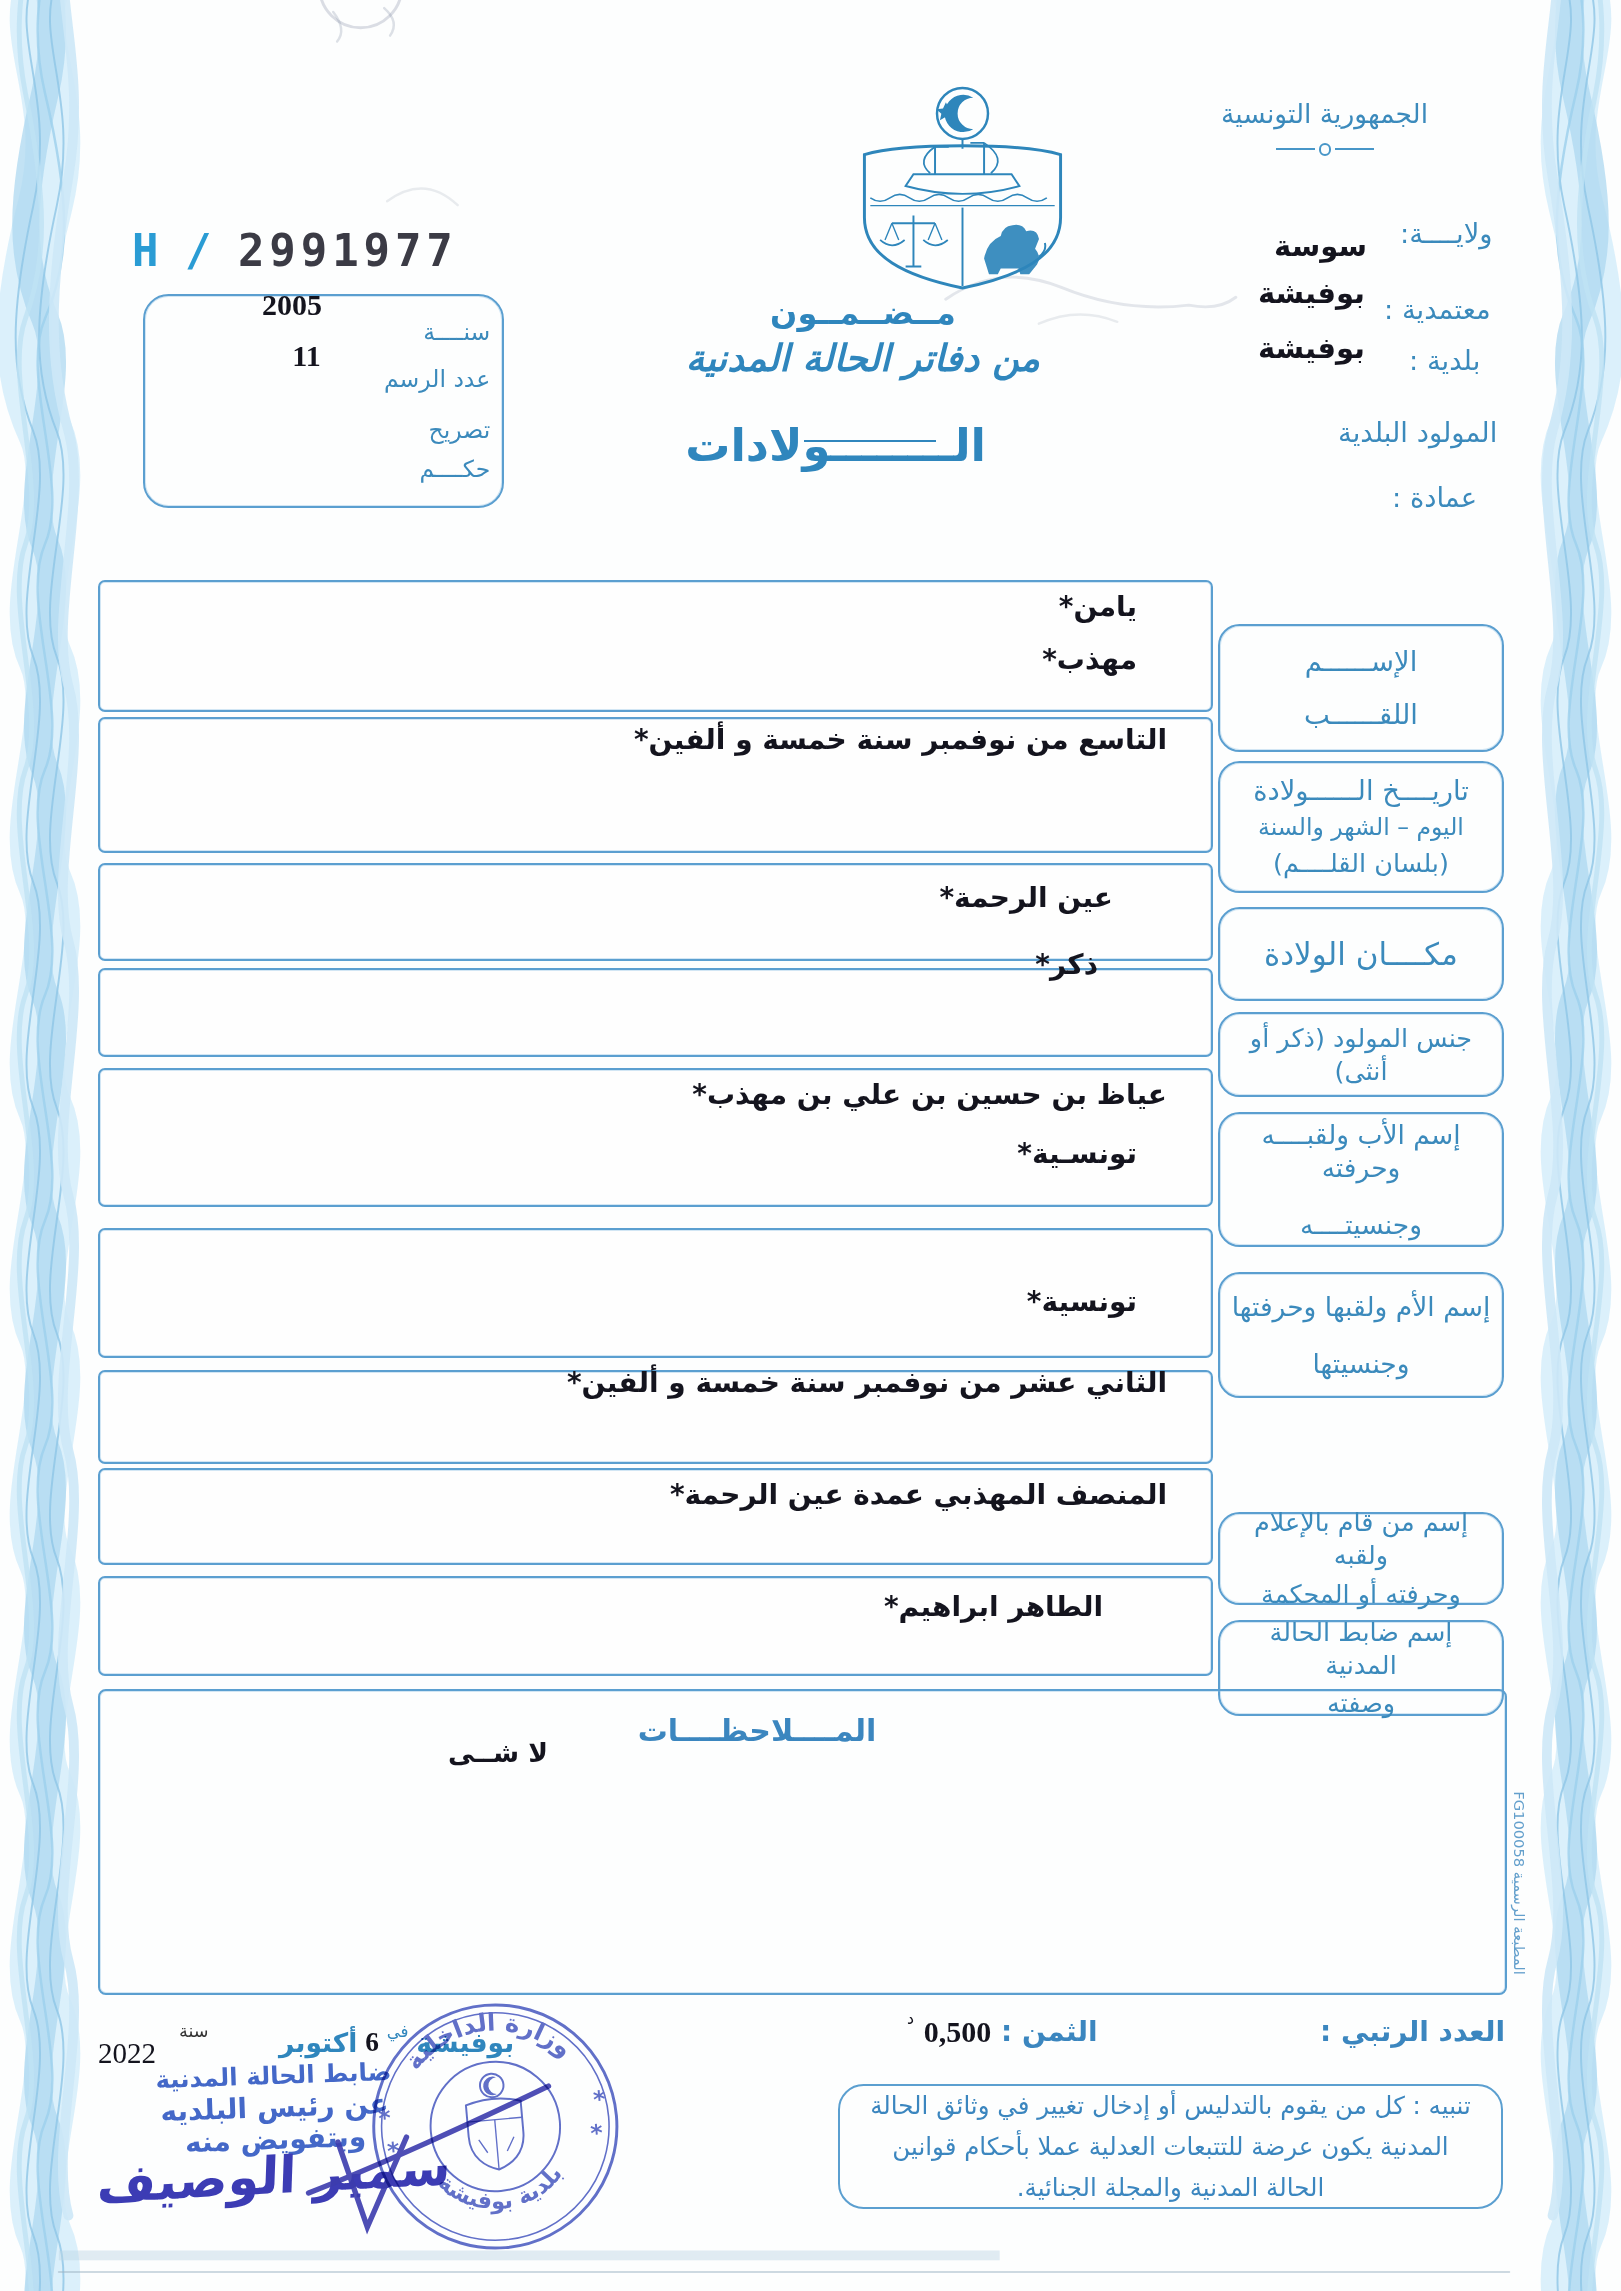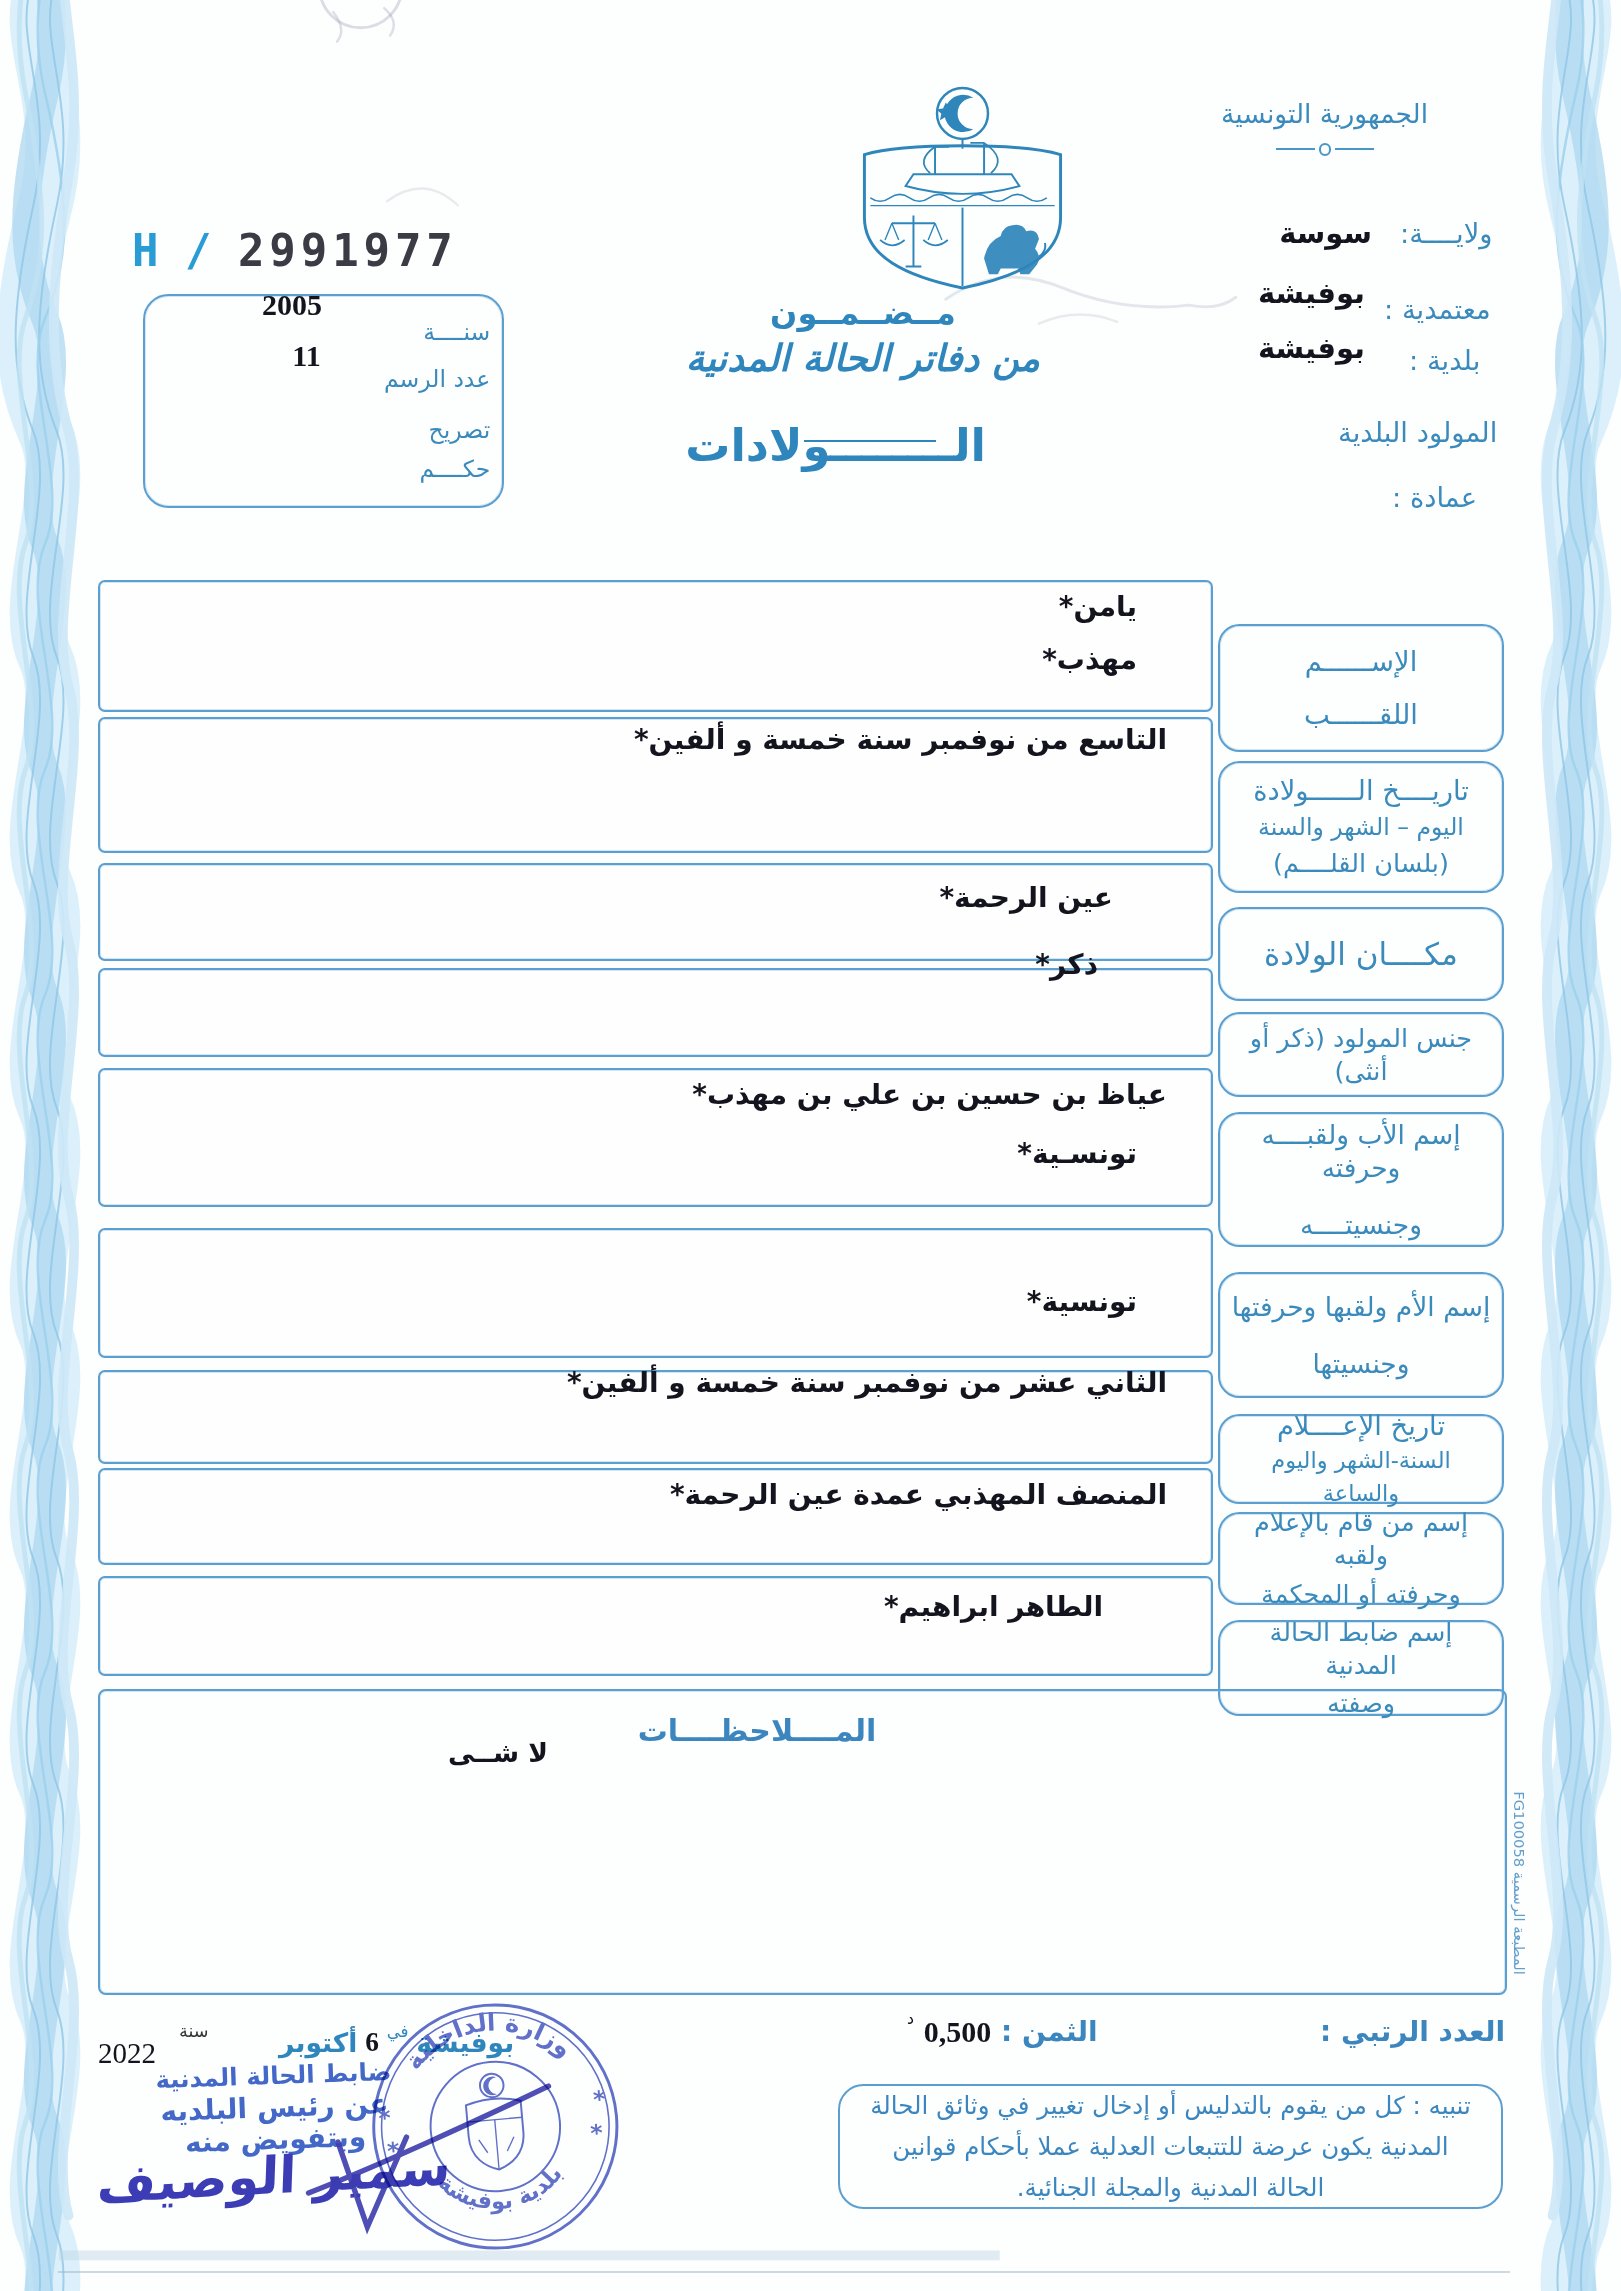--- a/index.html
+++ b/index.html
@@ -155,21 +155,21 @@
   </svg>
 
   <div class="title-block">
     <div class="t1">مــضــمــون</div>
     <div class="t2">من دفاتر الحالة المدنية</div>
     <div class="t3">الــــــــولادات</div>
   </div>
   <div class="t-underline"></div>
 
   <div class="hdr-label" style="left:1400px;top:218px;">ولايــــة:</div>
-  <div class="hdr-value" style="left:1269px;top:216px;width:103px;text-align:right;">سوسة</div>
+  <div class="hdr-value" style="left:1269px;top:229px;width:103px;text-align:center;">سوسة</div>
   <div class="hdr-label" style="left:1384px;top:294px;">معتمدية :</div>
   <div class="hdr-value" style="left:1262px;top:276px;width:103px;text-align:center;">بوفيشة</div>
   <div class="hdr-label" style="left:1409px;top:345px;">بلدية :</div>
   <div class="hdr-value" style="left:1262px;top:331px;width:103px;text-align:center;">بوفيشة</div>
   <div class="hdr-label" style="left:1338px;top:417px;">المولود البلدية</div>
   <div class="hdr-label" style="left:1392px;top:482px;">عمادة :</div>
 
   <div class="vbox" style="top:580px;height:128px;">
     <div class="vline" style="top:7.8px;right:74px;">يامن*</div>
     <div class="vline" style="top:61px;right:74px;">مهذب*</div>
@@ -214,24 +214,20 @@
   <div class="vbox" style="top:1228px;height:126px;">
     <div class="vline" style="top:55px;right:74px;">تونسية*</div>
   </div>
   <div class="lbox" style="top:1228px;height:126px;gap:23.5px;">
     <div>إسم الأم ولقبها وحرفتها</div>
     <div>وجنسيتها</div>
   </div>
 
   <div class="vbox" style="top:1370px;height:90px;">
     <div class="vline" style="top:-5.9px;right:44px;">الثاني عشر من نوفمبر سنة خمسة و ألفين*</div>
-  </div>
-  <div class="lbox" style="top:1370px;height:90px;gap:2px;">
-    <div style="font-size:27.4px;">تاريخ الإعــــلام</div>
-    <div style="font-size:22.5px;">السنة-الشهر واليوم والساعة</div>
   </div>
 
   <div class="vbox" style="top:1468px;height:93px;">
     <div class="vline" style="top:7.8px;right:44px;">المنصف المهذبي  عمدة عين الرحمة*</div>
   </div>
   <div class="lbox" style="top:1468px;height:93px;gap:5.9px;font-size:25.5px;">
     <div>إسم من قام بالإعلام ولقبه</div>
     <div>وحرفته أو المحكمة</div>
   </div>
 

